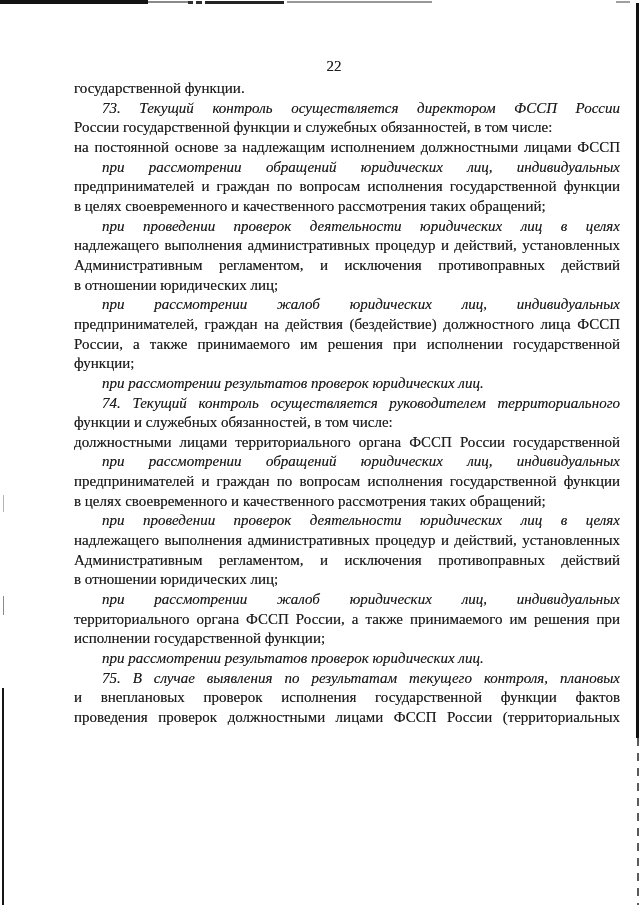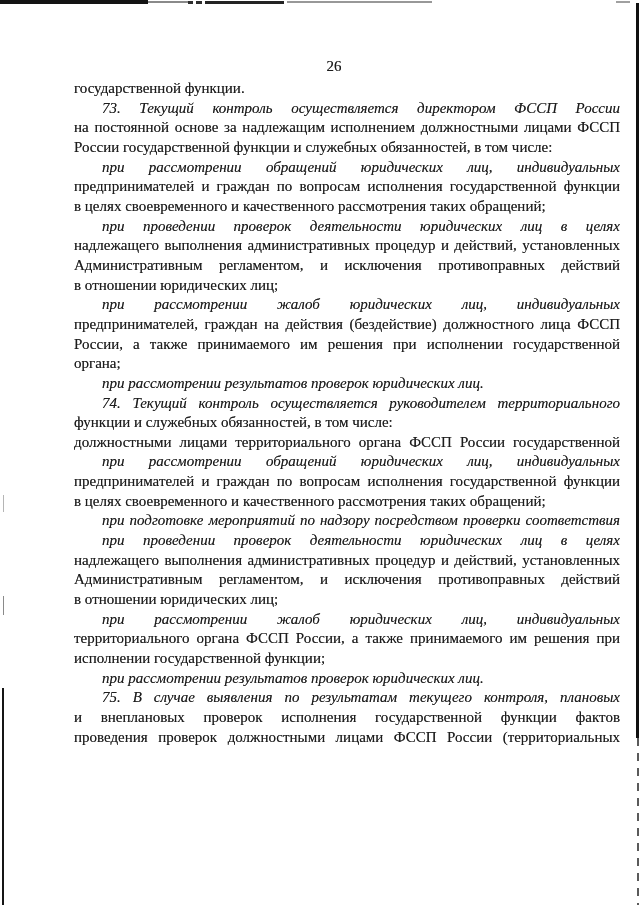--- a/index.html
+++ b/index.html
@@ -68,46 +68,45 @@
   <div class="scan top-dash-b"></div>
   <div class="scan top-seg3"></div>
   <div class="scan top-seg4"></div>
   <div class="scan top-dash-c"></div>
   <div class="scan right-solid"></div>
   <div class="scan right-dashed"></div>
   <div class="scan left-dash-a"></div>
   <div class="scan left-dash-b"></div>
   <div class="scan left-solid"></div>
 
-  <div class="page-number">26</div>
+  <div class="page-number">22</div>
 
   <div class="text-block">
       <div class="line end">государственной функции.</div>
       <div class="line indent">73. Текущий контроль осуществляется директором ФССП России</div>
+      <div class="line end">России государственной функции и служебных обязанностей, в том числе:</div>
       <div class="line">на постоянной основе за надлежащим исполнением должностными лицами ФССП</div>
-      <div class="line end">России государственной функции и служебных обязанностей, в том числе:</div>
       <div class="line indent">при рассмотрении обращений юридических лиц, индивидуальных</div>
       <div class="line">предпринимателей и граждан по вопросам исполнения государственной функции</div>
       <div class="line end">в целях своевременного и качественного рассмотрения таких обращений;</div>
       <div class="line indent">при проведении проверок деятельности юридических лиц в целях</div>
       <div class="line">надлежащего выполнения административных процедур и действий, установленных</div>
       <div class="line">Административным регламентом, и исключения противоправных действий</div>
       <div class="line end">в отношении юридических лиц;</div>
       <div class="line indent">при рассмотрении жалоб юридических лиц, индивидуальных</div>
       <div class="line">предпринимателей, граждан на действия (бездействие) должностного лица ФССП</div>
       <div class="line">России, а также принимаемого им решения при исполнении государственной</div>
-      <div class="line end">органа;</div>
+      <div class="line end">функции;</div>
       <div class="line indent end">при рассмотрении результатов проверок юридических лиц.</div>
       <div class="line indent">74. Текущий контроль осуществляется руководителем территориального</div>
       <div class="line end">функции и служебных обязанностей, в том числе:</div>
       <div class="line">должностными лицами территориального органа ФССП России государственной</div>
       <div class="line indent">при рассмотрении обращений юридических лиц, индивидуальных</div>
       <div class="line">предпринимателей и граждан по вопросам исполнения государственной функции</div>
       <div class="line end">в целях своевременного и качественного рассмотрения таких обращений;</div>
-      <div class="line indent">при подготовке мероприятий по надзору посредством проверки соответствия</div>
       <div class="line indent">при проведении проверок деятельности юридических лиц в целях</div>
       <div class="line">надлежащего выполнения административных процедур и действий, установленных</div>
       <div class="line">Административным регламентом, и исключения противоправных действий</div>
       <div class="line end">в отношении юридических лиц;</div>
       <div class="line indent">при рассмотрении жалоб юридических лиц, индивидуальных</div>
       <div class="line">территориального органа ФССП России, а также принимаемого им решения при</div>
       <div class="line end">исполнении государственной функции;</div>
       <div class="line indent end">при рассмотрении результатов проверок юридических лиц.</div>
       <div class="line indent">75. В случае выявления по результатам текущего контроля, плановых</div>
       <div class="line">и внеплановых проверок исполнения государственной функции фактов</div>

